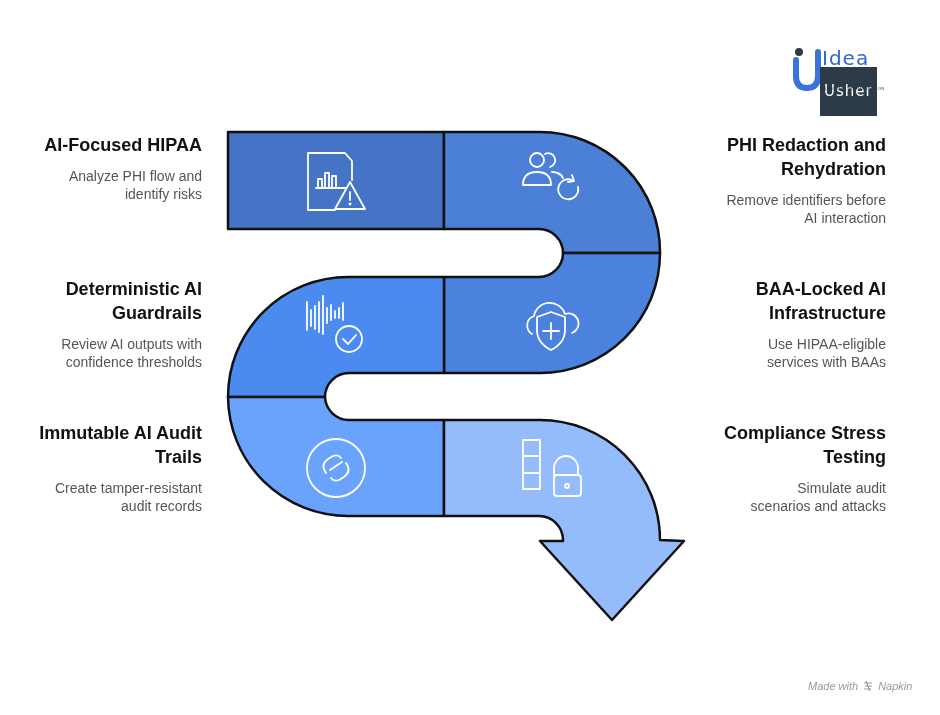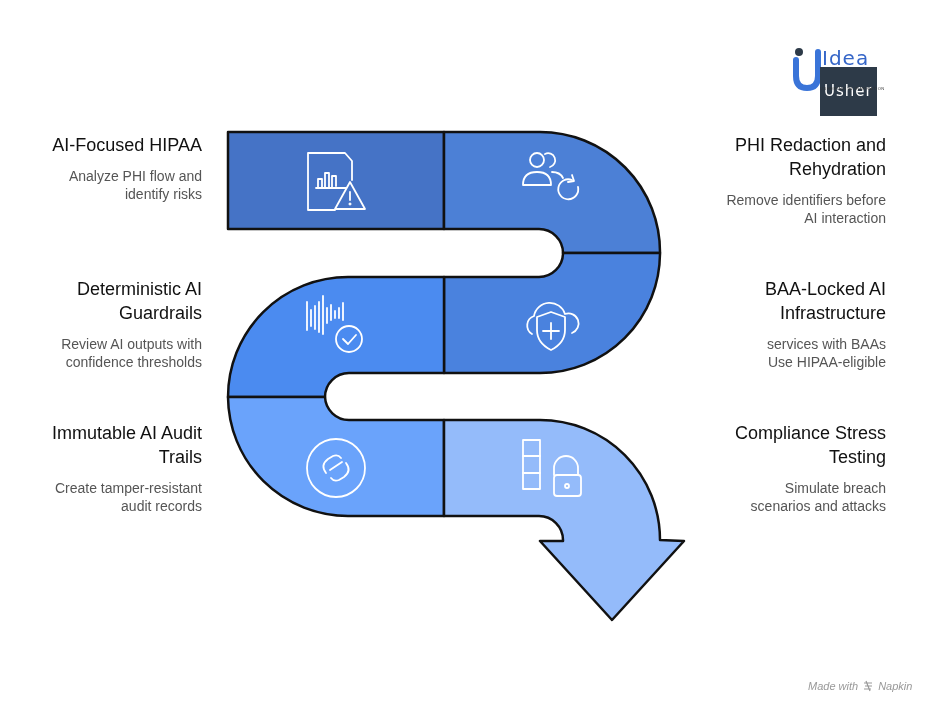--- a/index.html
+++ b/index.html
@@ -1,21 +1,21 @@
 <!DOCTYPE html>
 <html><head>
 <meta charset="utf-8">
 <style>
   html, body { margin: 0; padding: 0; background: #ffffff; }
   body { width: 940px; height: 715px; position: relative; overflow: hidden; font-family: "Liberation Sans", sans-serif; }
   .diagram { position: absolute; left: 0; top: 0; }
   .step { position: absolute; width: 200px; }
   .step.left { text-align: right; left: 2px; }
   .step.right { text-align: right; left: 686px; width: 200px; }
-  .step-title { font-weight: normal; font-size: 18px; line-height: 24px; color: #111111; margin: 0; }
+  .step-title { font-weight: bold; font-size: 18px; line-height: 24px; color: #111111; margin: 0; }
   .step-desc { font-size: 14px; line-height: 18px; color: #555555; margin-top: 10px; }
   .logo { position: absolute; left: 792px; top: 46px; width: 112px; height: 46px; }
   .logo-idea { position: absolute; left: 30px; top: 0; font-size: 20px; color: #3566c8; letter-spacing: 1px; font-family: "DejaVu Sans", sans-serif; }
   .logo-usher { position: absolute; left: 28px; top: 21px; background: #2d3a48; color: #ffffff; font-size: 15px; padding: 16px 4px; line-height: 17px; letter-spacing: 1px; font-family: "DejaVu Sans", sans-serif; }
   .logo-tag { position: absolute; left: 28px; top: 40px; font-size: 4px; color: #333; letter-spacing: 0.6px; white-space: nowrap; }
   .footer { position: absolute; left: 808px; top: 680px; font-size: 11px; color: #999999; display: flex; align-items: center; gap: 4px; font-style: italic; }
 </style>
 </head>
 <body>
 
@@ -117,22 +117,22 @@
     <div>AI interaction</div>
   </div>
 </div>
 
 <div class="step right" style="top:277px">
   <div class="step-title">
     <div>BAA-Locked AI</div>
     <div>Infrastructure</div>
   </div>
   <div class="step-desc">
+    <div>Use HIPAA-eligible</div>
     <div>services with BAAs</div>
-    <div>Use HIPAA-eligible</div>
   </div>
 </div>
 
 <div class="step left" style="top:277px">
   <div class="step-title">
     <div>Deterministic AI</div>
     <div>Guardrails</div>
   </div>
   <div class="step-desc">
     <div>Review AI outputs with</div>
@@ -150,21 +150,21 @@
     <div>audit records</div>
   </div>
 </div>
 
 <div class="step right" style="top:421px">
   <div class="step-title">
     <div>Compliance Stress</div>
     <div>Testing</div>
   </div>
   <div class="step-desc">
-    <div>Simulate breach</div>
+    <div>Simulate audit</div>
     <div>scenarios and attacks</div>
   </div>
 </div>
 
 <div class="footer">
   <span>Made with</span>
   <svg width="12" height="12" viewBox="0 0 12 12">
     <path d="M2 3 L10 3 M3 6 L10 6 M2 9 L9 9 M4 1 L8 11" stroke="#999999" stroke-width="1.2" fill="none"></path>
   </svg>
   <span>Napkin</span>

